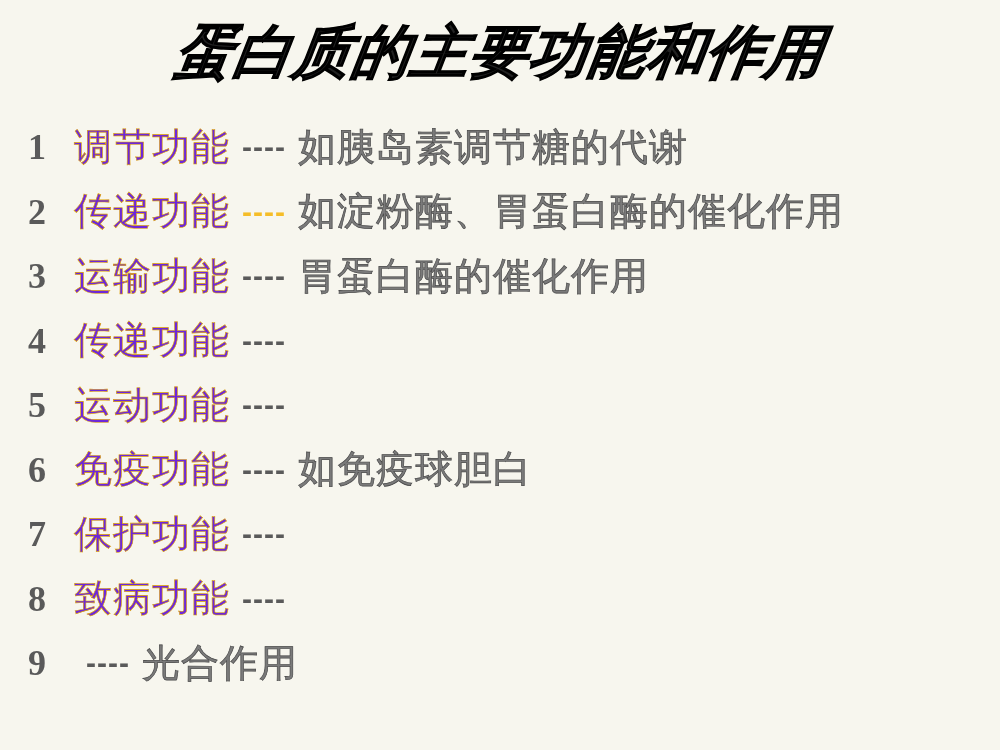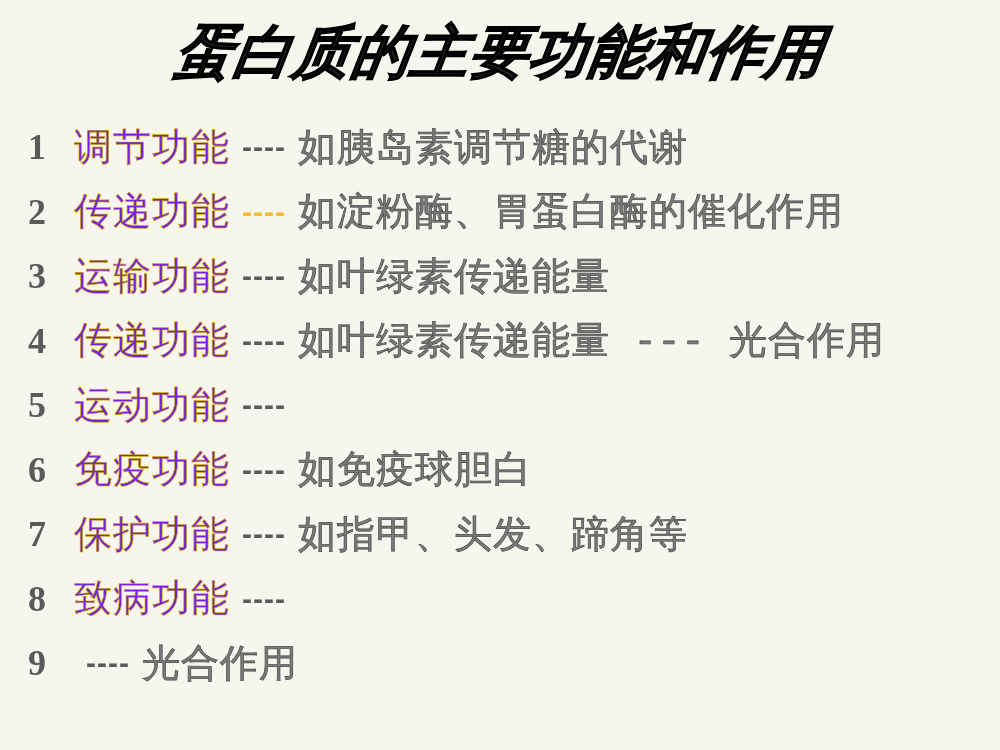--- a/index.html
+++ b/index.html
@@ -92,44 +92,42 @@
     <div class="row">
       <span class="num">2</span>
       <span class="func">传递功能</span>
       <span class="dash yellow">----</span>
       <span class="example">如淀粉酶、胃蛋白酶的催化作用</span>
     </div>
     <div class="row">
       <span class="num">3</span>
       <span class="func">运输功能</span>
       <span class="dash">----</span>
-      <span class="example">如叶绿素传递能量</span>
+      <span class="example">胃蛋白酶的催化作用</span>
     </div>
     <div class="row">
       <span class="num">4</span>
       <span class="func">传递功能</span>
       <span class="dash">----</span>
-      <span class="example">如叶绿素传递能量 --- 光合作用</span>
     </div>
     <div class="row">
       <span class="num">5</span>
       <span class="func">运动功能</span>
       <span class="dash">----</span>
     </div>
     <div class="row">
       <span class="num">6</span>
       <span class="func">免疫功能</span>
       <span class="dash">----</span>
       <span class="example">如免疫球胆白</span>
     </div>
     <div class="row">
       <span class="num">7</span>
       <span class="func">保护功能</span>
       <span class="dash">----</span>
-      <span class="example">如指甲、头发、蹄角等</span>
     </div>
     <div class="row">
       <span class="num">8</span>
       <span class="func">致病功能</span>
       <span class="dash">----</span>
     </div>
     <div class="row">
       <span class="num">9</span>
       <span class="dash">----</span>
       <span class="example">光合作用</span>

